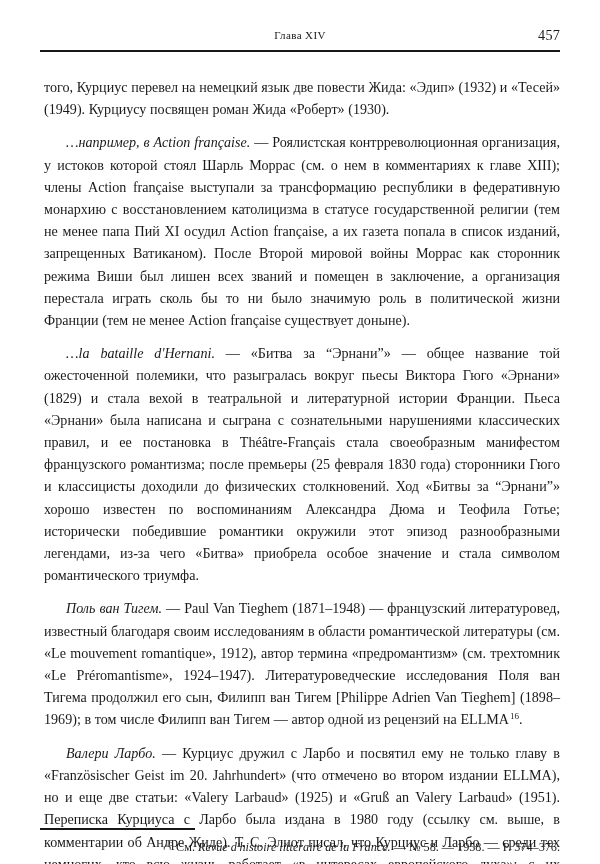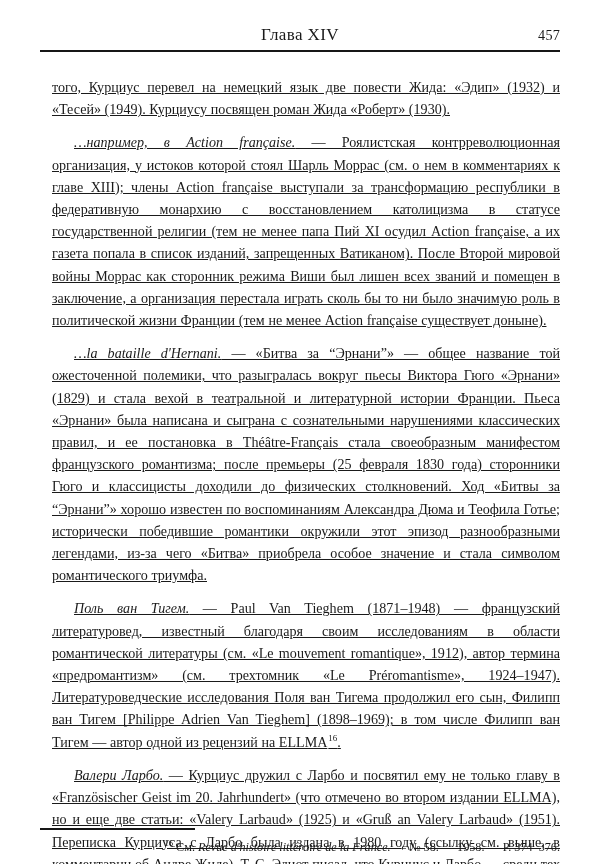--- a/index.html
+++ b/index.html
@@ -33,21 +33,21 @@
   }
   .rh-inner {
     position: relative;
     height: 20px;
   }
   .rh-title {
     position: absolute;
     left: 0;
     right: 0;
     text-align: center;
-    font-size: 17px;
+    font-size: 11px;
     letter-spacing: 0.4px;
     line-height: 18px;
     font-family: "Liberation Serif", "DejaVu Serif", serif;
   }
   .rh-folio {
     position: absolute;
     right: 0;
     top: 0;
     font-size: 14.2px;
     line-height: 18px;
@@ -59,29 +59,28 @@
     background: #161616;
     width: 100%;
   }
 
   
   .body-col {
     margin-top: 16px;
     width: 520px;
   }
   p.para {
-    margin: 0 0 0 12px;
+    margin: 0 0 0 4px;
     text-align: justify;
     text-justify: inter-word;
     font-size: 14.1px;
     line-height: 22.2px;
     text-indent: 22px;
     hyphens: manual;
     word-spacing: 0.1px;
-    text-decoration: underline;
   }
   p.para + p.para {
     margin-top: 11px;
   }
   p.para.first {
     text-indent: 0;
   }
   .lead {
     font-style: italic;
   }

